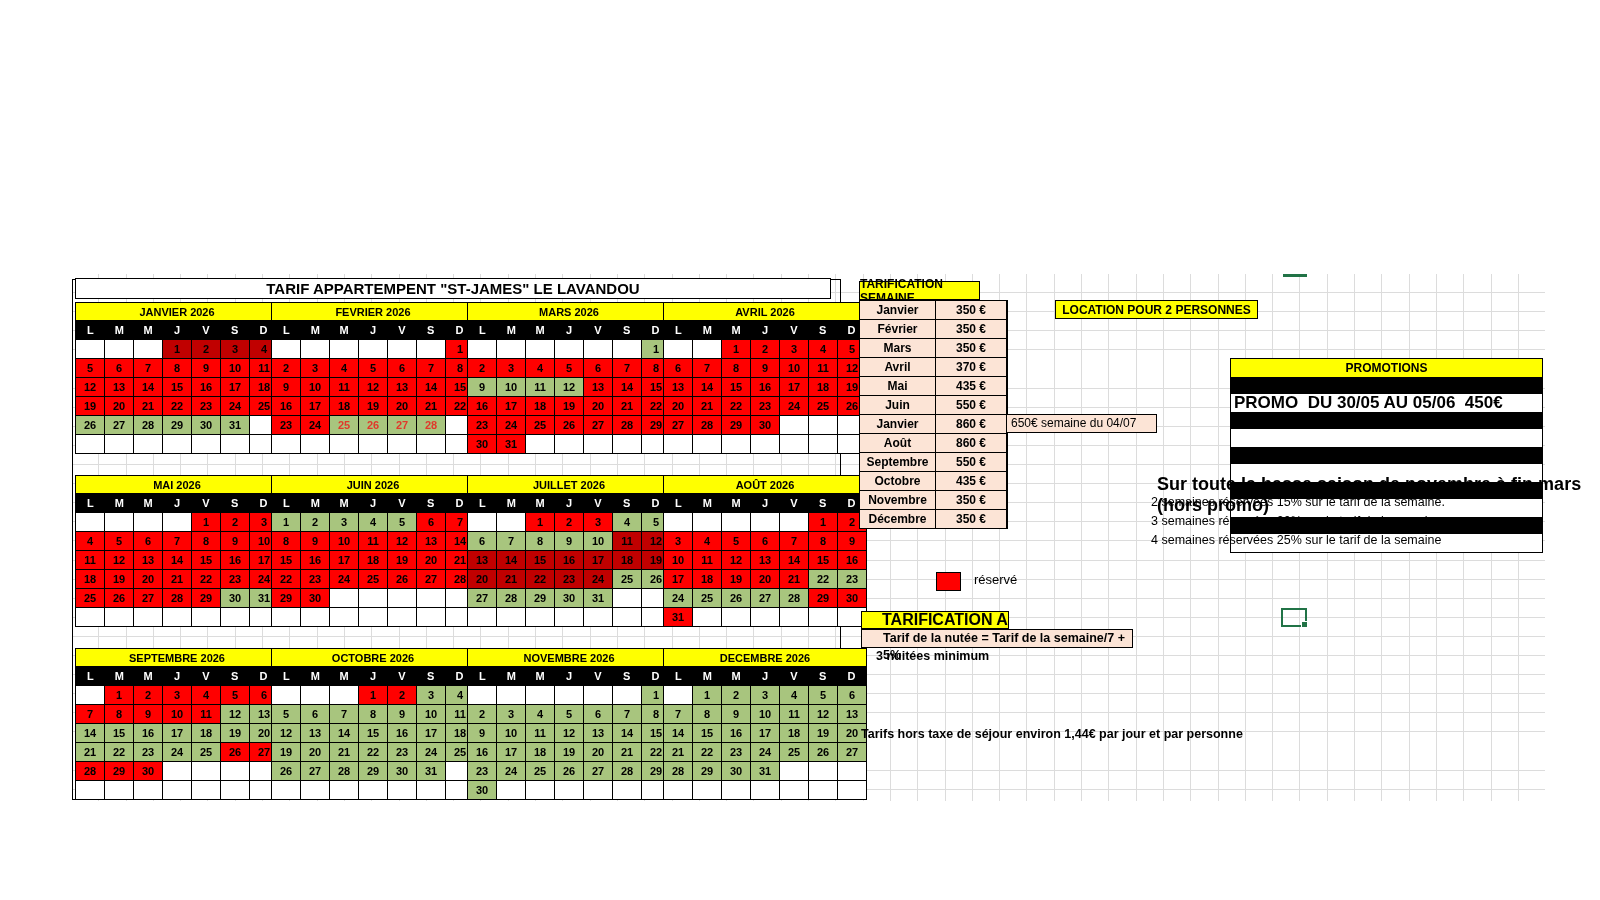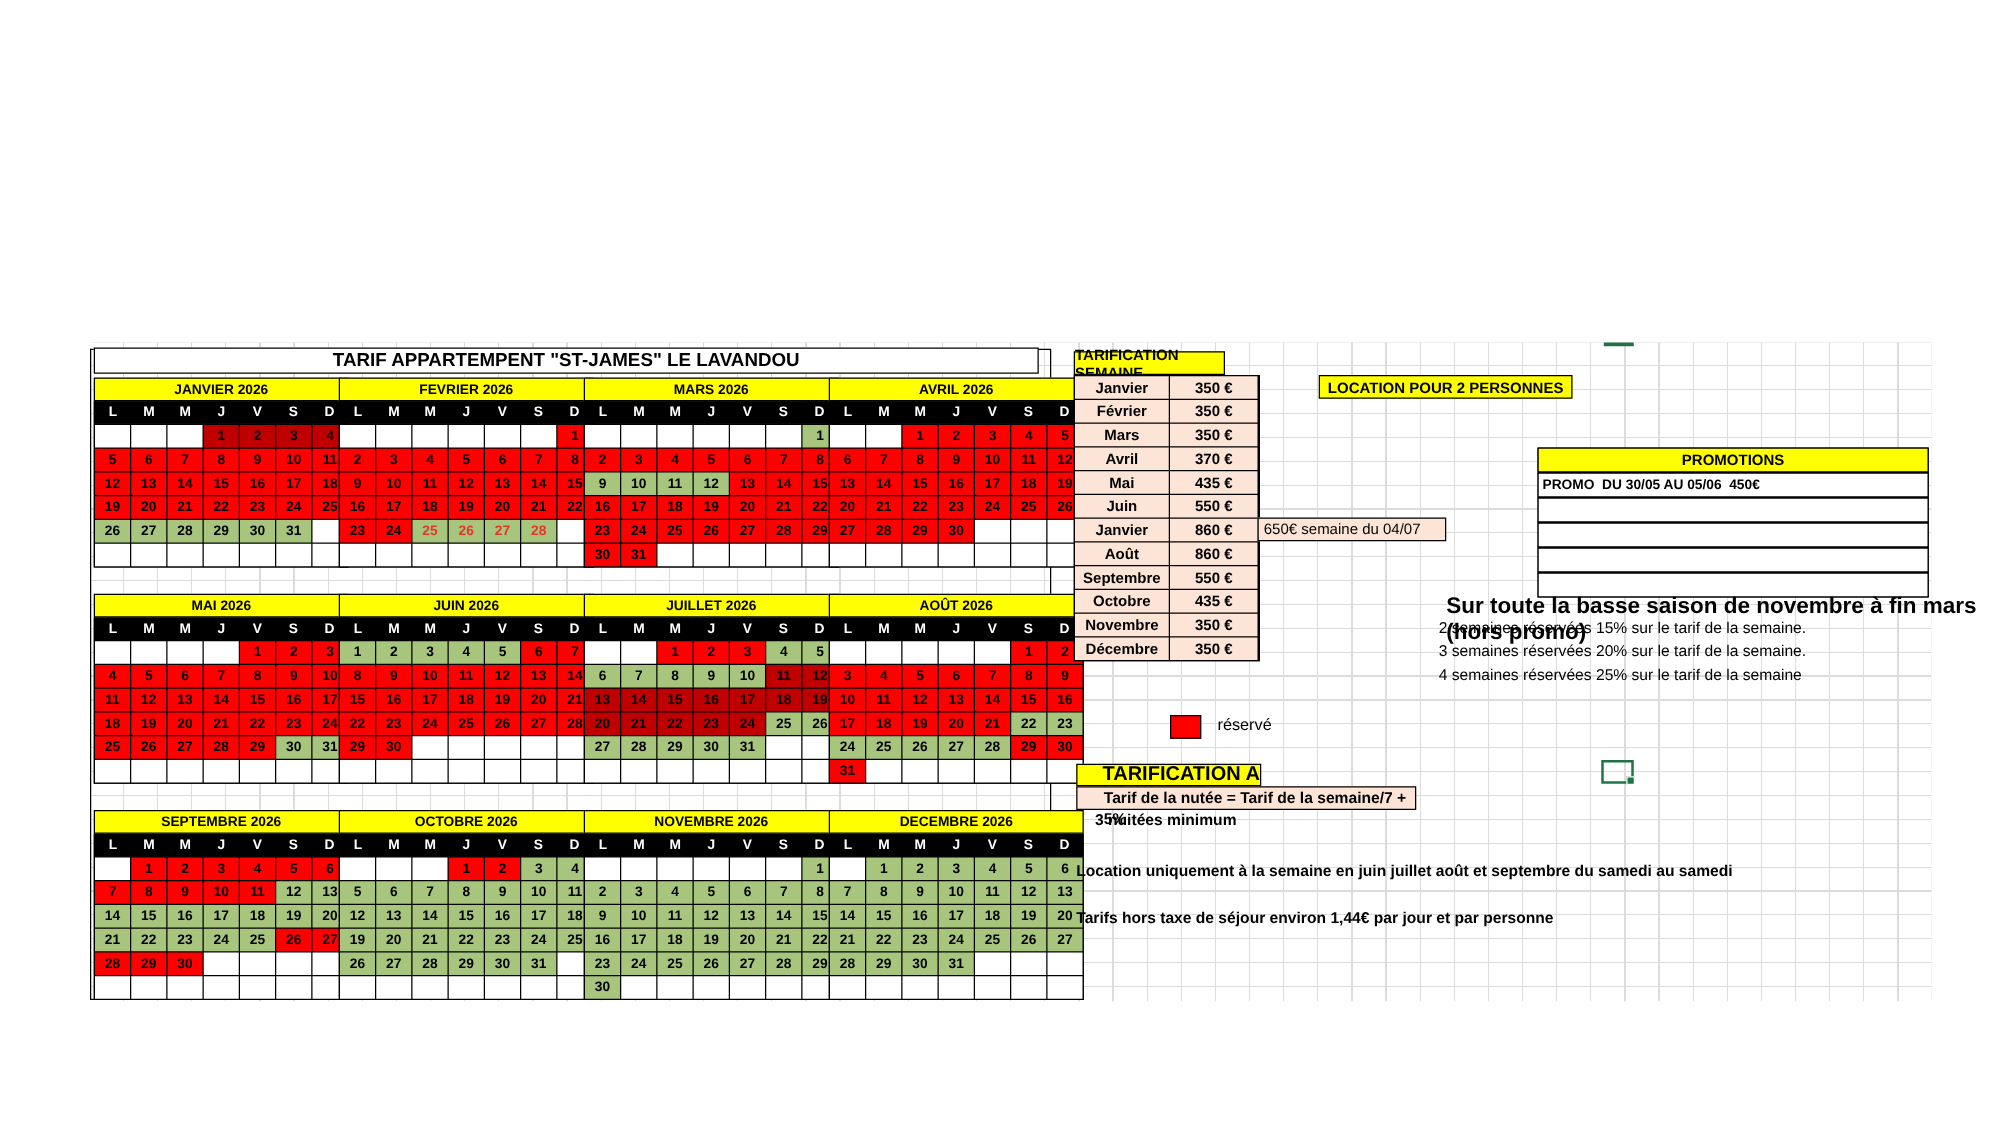--- a/index.html
+++ b/index.html
@@ -51,25 +51,25 @@
     background:#fce4d6;border:1px solid #000;box-sizing:border-box;
     font-size:12px;font-weight:normal;line-height:17px;padding-left:4px;}
 
   .location-banner{position:absolute;left:1055px;top:300px;width:203px;height:19px;
     background:#ffff00;border:1.5px solid #000;box-sizing:border-box;
     display:flex;align-items:center;justify-content:center;
     font-size:12px;font-weight:bold;}
 
   
   #promo{position:absolute;left:1230px;top:358px;width:311px;
-    background:#000;display:grid;grid-auto-rows:18px;gap:2px;
+    background:#000;display:grid;grid-auto-rows:18px;gap:17px;
     border:1px solid #000;}
   #promo .ph{background:#ffff00;font-size:12px;font-weight:bold;
     text-align:center;line-height:18px;}
-  #promo .pr{background:#fff;font-size:11px;font-weight:bold;
+  #promo .pr{background:#fff;font-size:17px;font-weight:bold;
     line-height:18px;padding-left:3px;white-space:pre;}
   #promo .pe{background:#fff;}
 
   .ls-title{position:absolute;left:1157px;top:474px;font-size:18px;font-weight:bold;}
   .ls-line{position:absolute;left:1151px;font-size:12.5px;font-weight:normal;}
 
   .swatch{position:absolute;left:936px;top:572px;width:23px;height:17px;
     background:#ff0000;border:1px solid #000;}
   .swatch-label{position:absolute;left:974px;top:572px;font-size:13px;}
 
@@ -819,20 +819,19 @@
   <div class="ls-line" style="top:514px">3 semaines réservées 20% sur le tarif de la semaine.</div>
   <div class="ls-line" style="top:533px">4 semaines réservées 25% sur le tarif de la semaine</div>
 
   <div class="swatch"></div>
   <div class="swatch-label">réservé</div>
 
   <div class="nightly-header">TARIFICATION A LA NUITEE</div>
   <div class="nightly-formula">Tarif de la nutée = Tarif de la semaine/7 + 5%</div>
   <div class="nightly-min">3 nuitées minimum</div>
 
-  <div class="note-weekly">Location uniquement à la semaine en juin juillet août et septembre du samedi au samedi</div>
   <div class="note-tax">Tarifs hors taxe de séjour environ 1,44€ par jour et par personne</div>
 
   <div class="active-cell">
     <div class="fill-handle"></div>
   </div>
   <div class="green-tick"></div>
 </div>
 
 </body></html>

